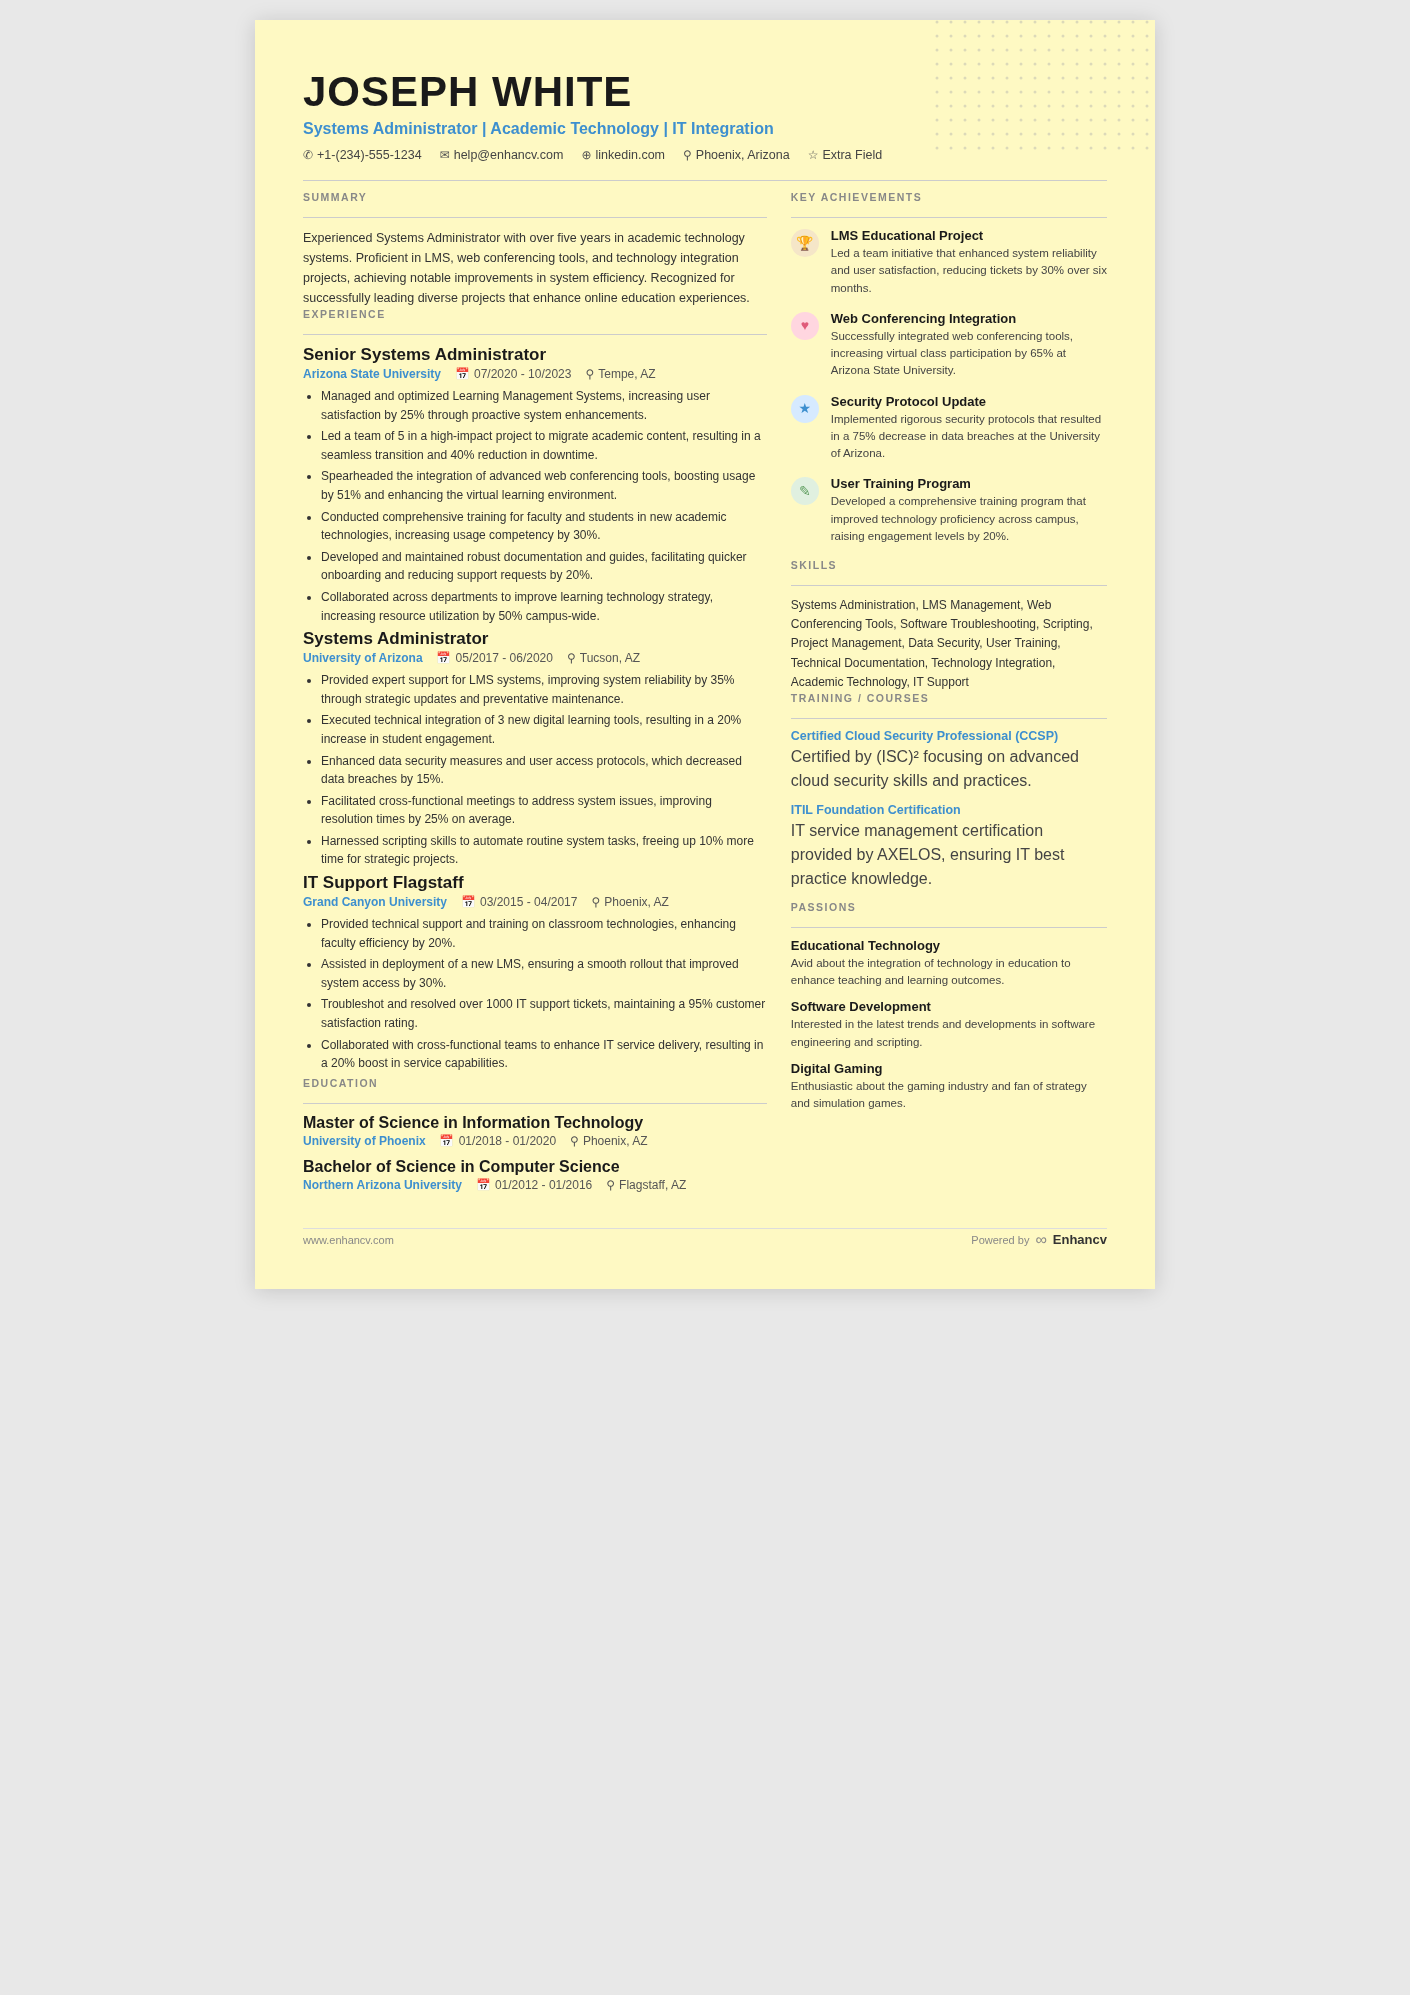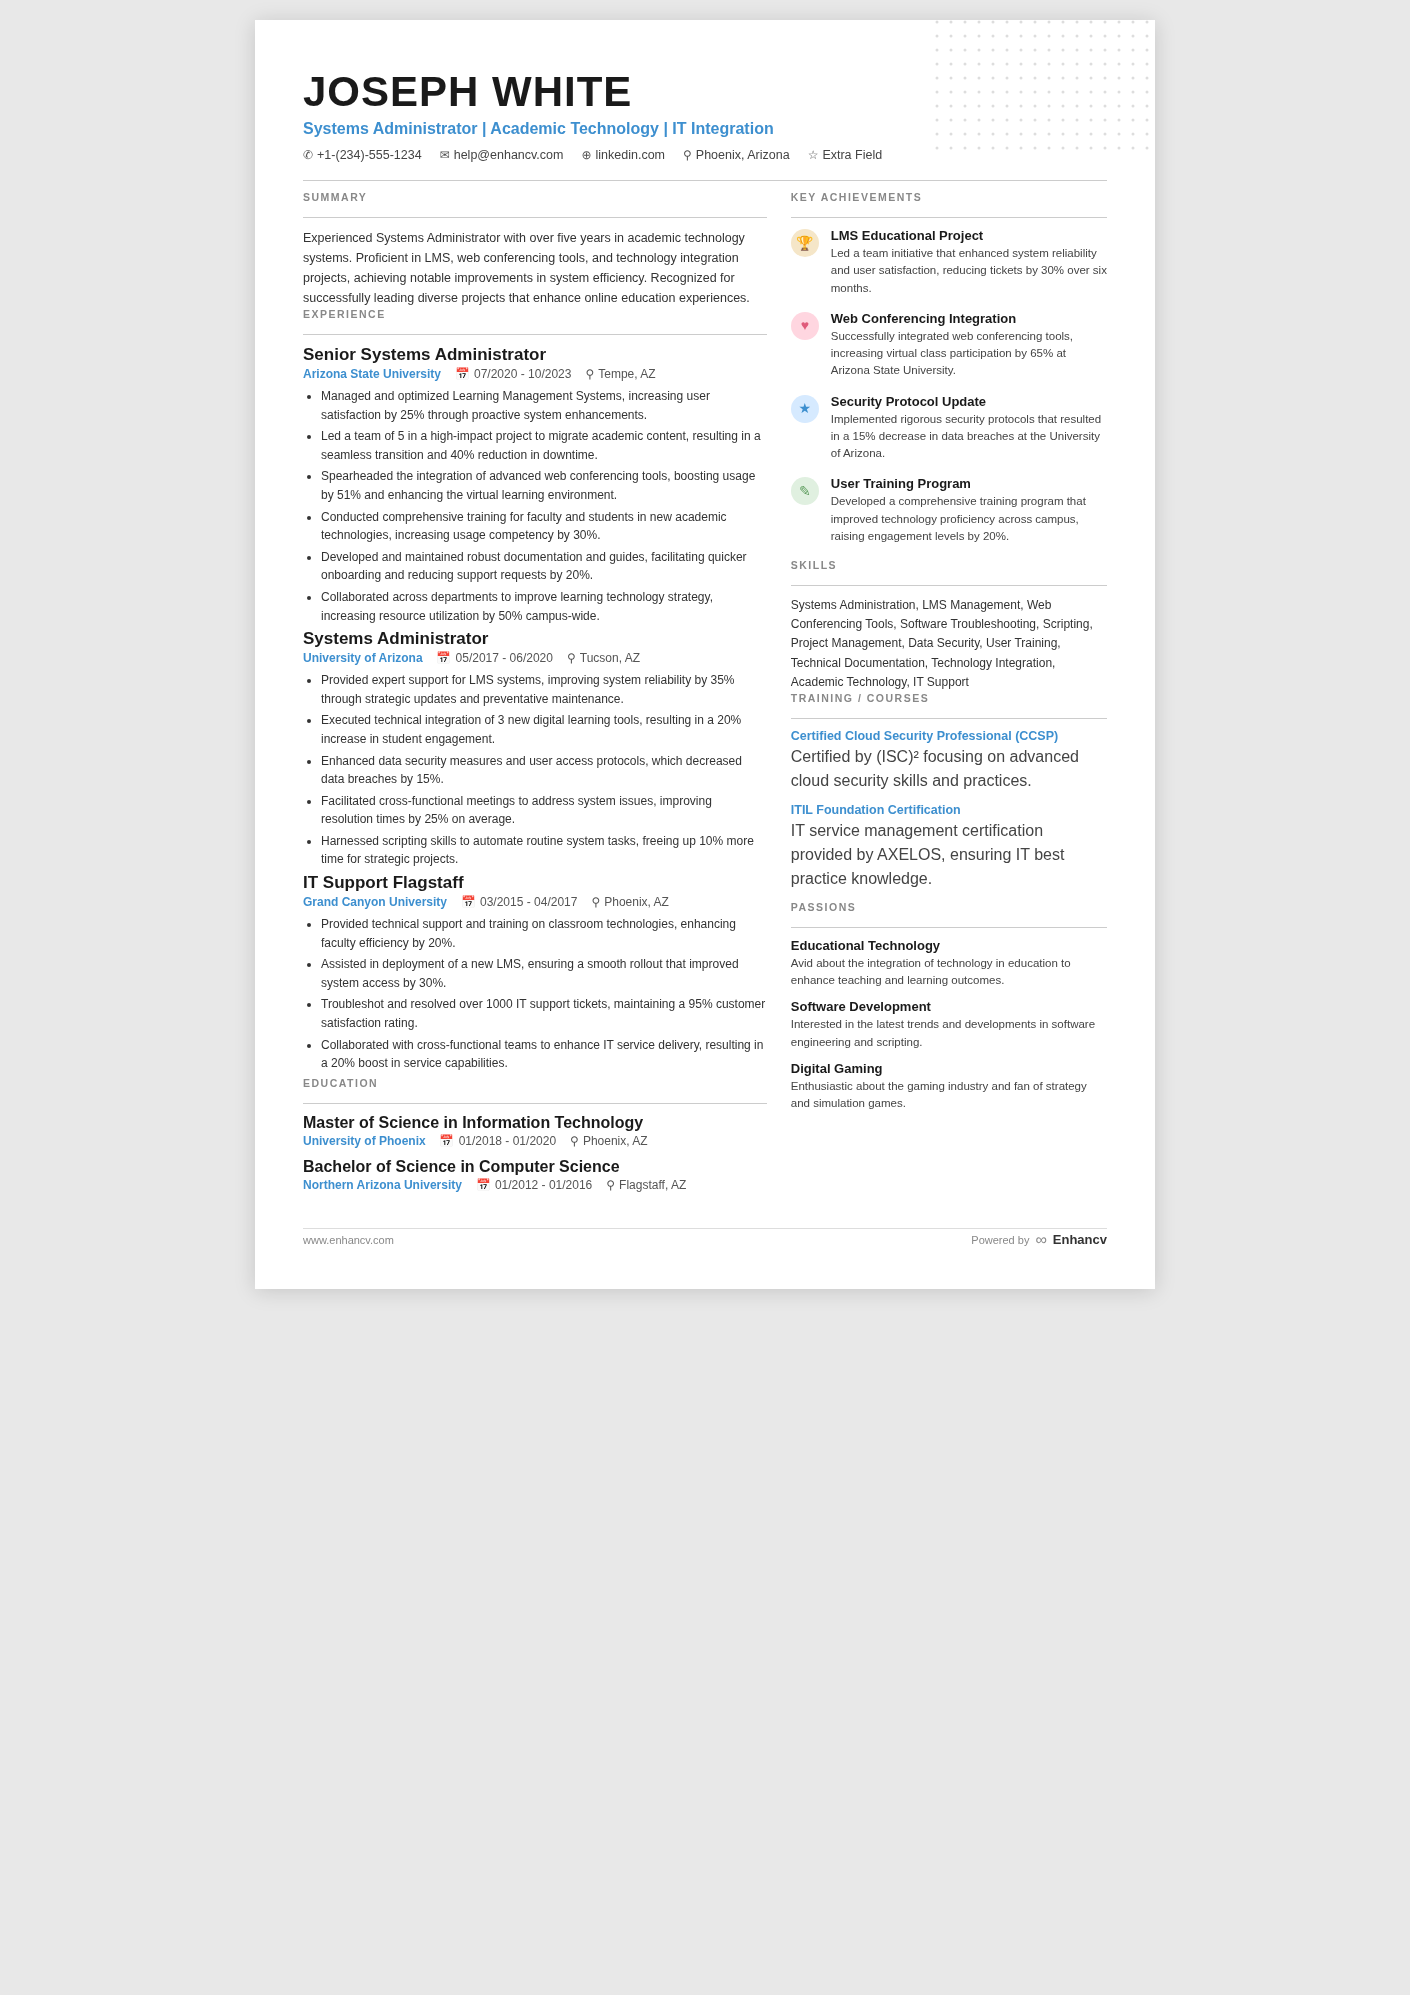--- a/index.html
+++ b/index.html
@@ -6,21 +6,21 @@
     body {
       font-family: 'Georgia', 'Times New Roman', serif;
       background: #e8e8e8;
       display: flex;
       justify-content: center;
       align-items: flex-start;
       padding: 20px;
       min-height: 100vh;
     }
     .resume-page {
-      background: #ffffff;
+      background: #fef9c3;
       width: 900px;
       min-height: 1200px;
       padding: 48px 48px 40px 48px;
       box-shadow: 0 2px 20px rgba(0,0,0,0.15);
       position: relative;
     }
     
     .header-name {
       font-size: 42px;
       font-weight: 900;
@@ -435,21 +435,21 @@
           <div class="achievement-content">
             <div class="achievement-title">Web Conferencing Integration</div>
             <div class="achievement-desc">Successfully integrated web conferencing tools, increasing virtual class participation by 65% at Arizona State University.</div>
           </div>
         </div>
 
         <div class="achievement-item">
           <div class="achievement-icon icon-star">★</div>
           <div class="achievement-content">
             <div class="achievement-title">Security Protocol Update</div>
-            <div class="achievement-desc">Implemented rigorous security protocols that resulted in a 15% decrease in data breaches at the University of Arizona.</div>
+            <div class="achievement-desc">Implemented rigorous security protocols that resulted in a 75% decrease in data breaches at the University of Arizona.</div>
           </div>
         </div>
 
         <div class="achievement-item">
           <div class="achievement-icon icon-pencil">✎</div>
           <div class="achievement-content">
             <div class="achievement-title">User Training Program</div>
             <div class="achievement-desc">Developed a comprehensive training program that improved technology proficiency across campus, raising engagement levels by 20%.</div>
           </div>
         </div>

